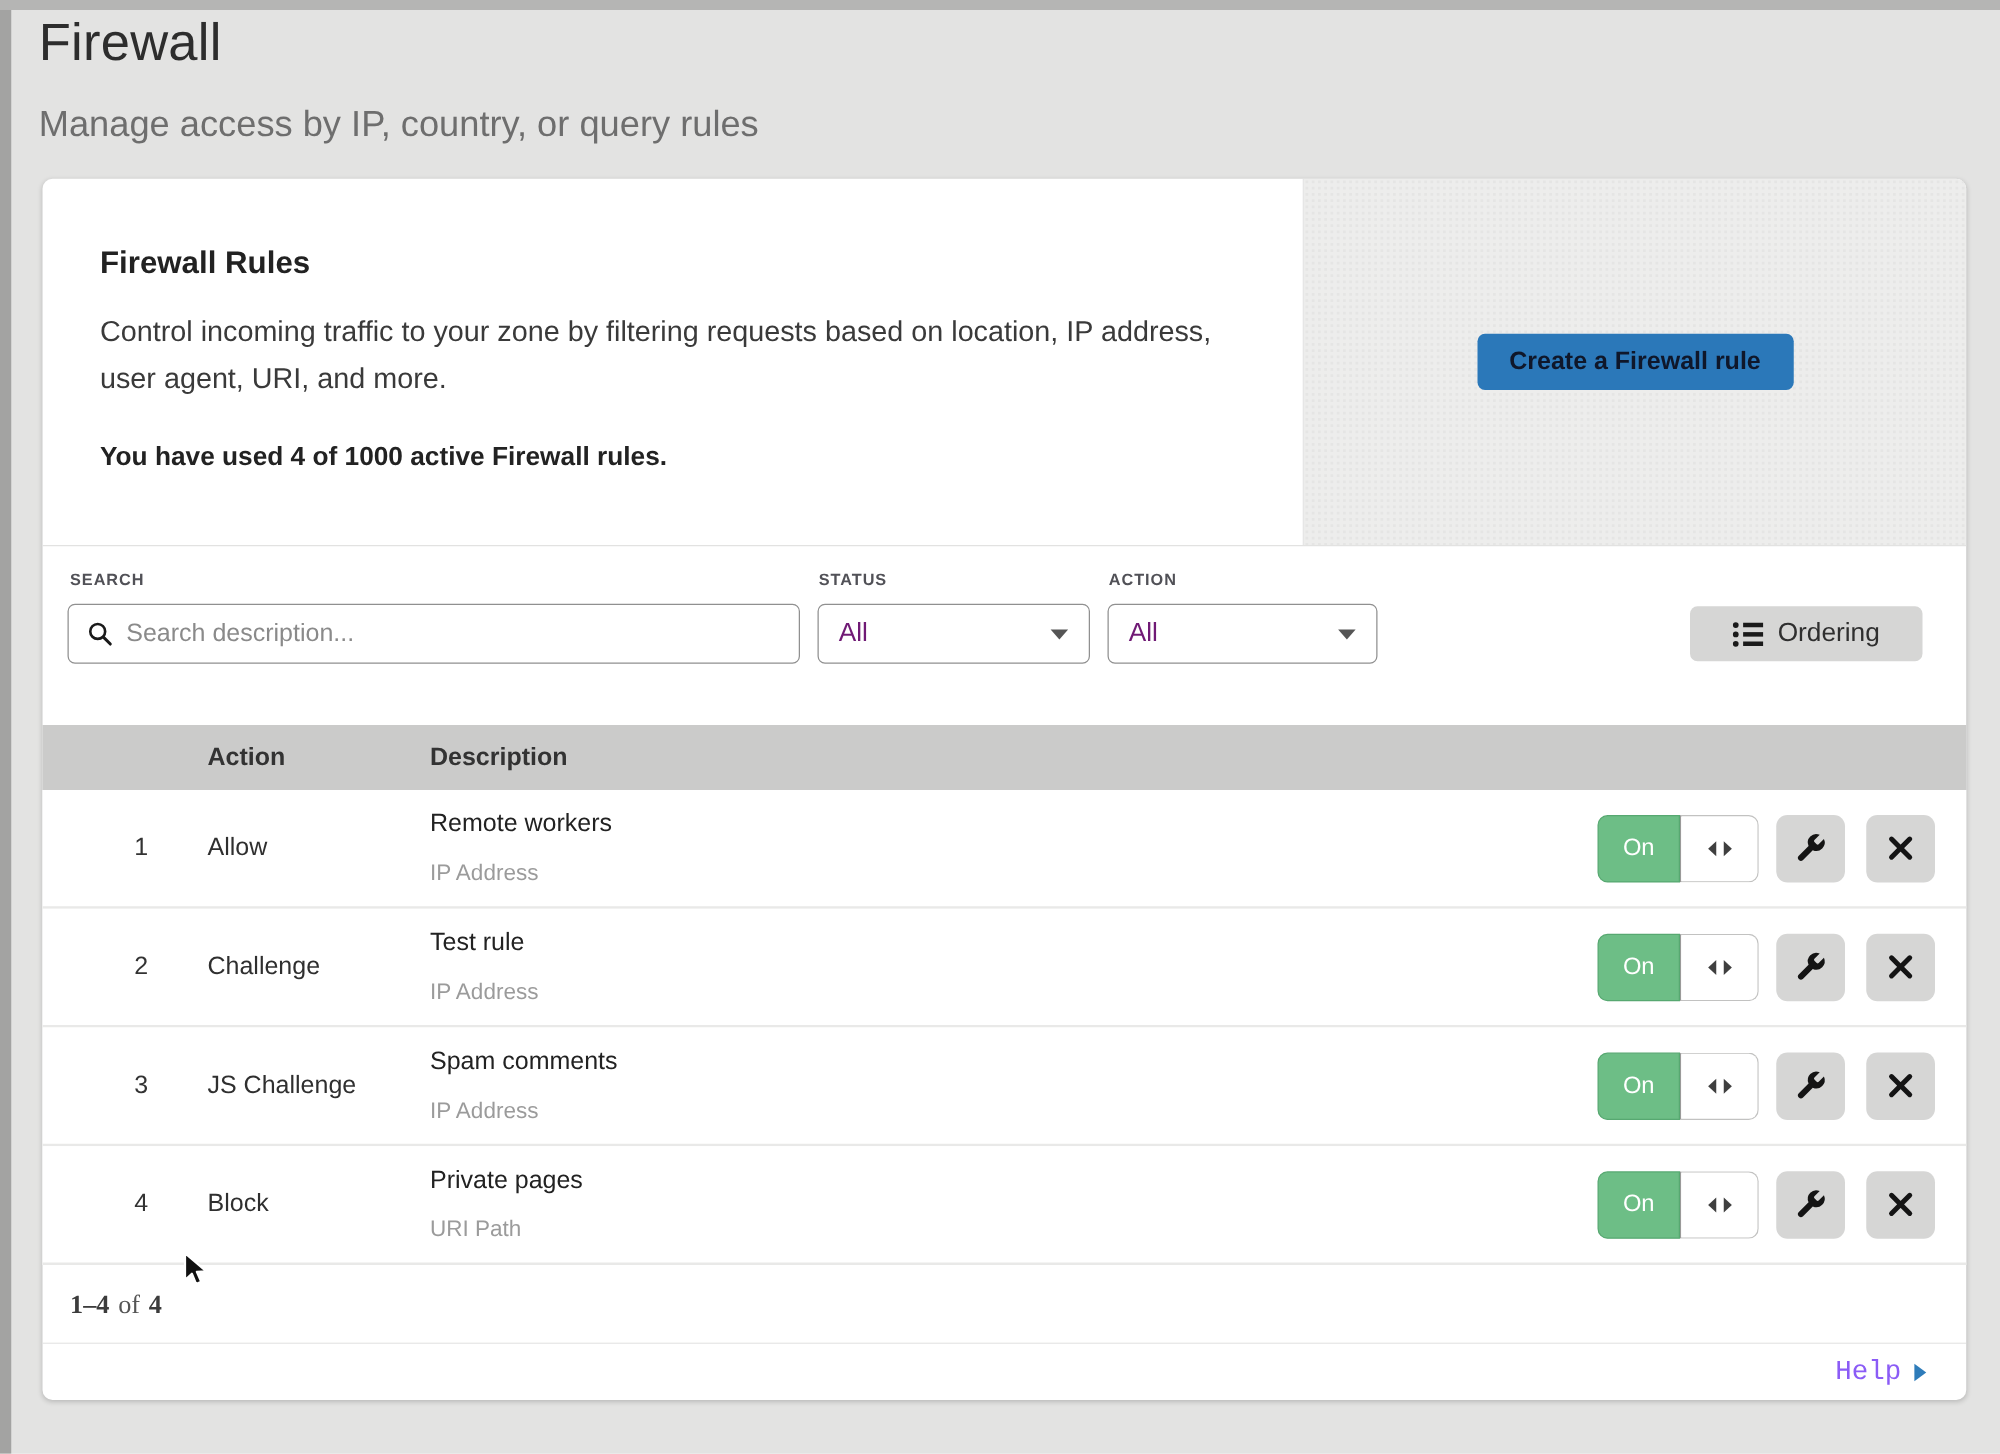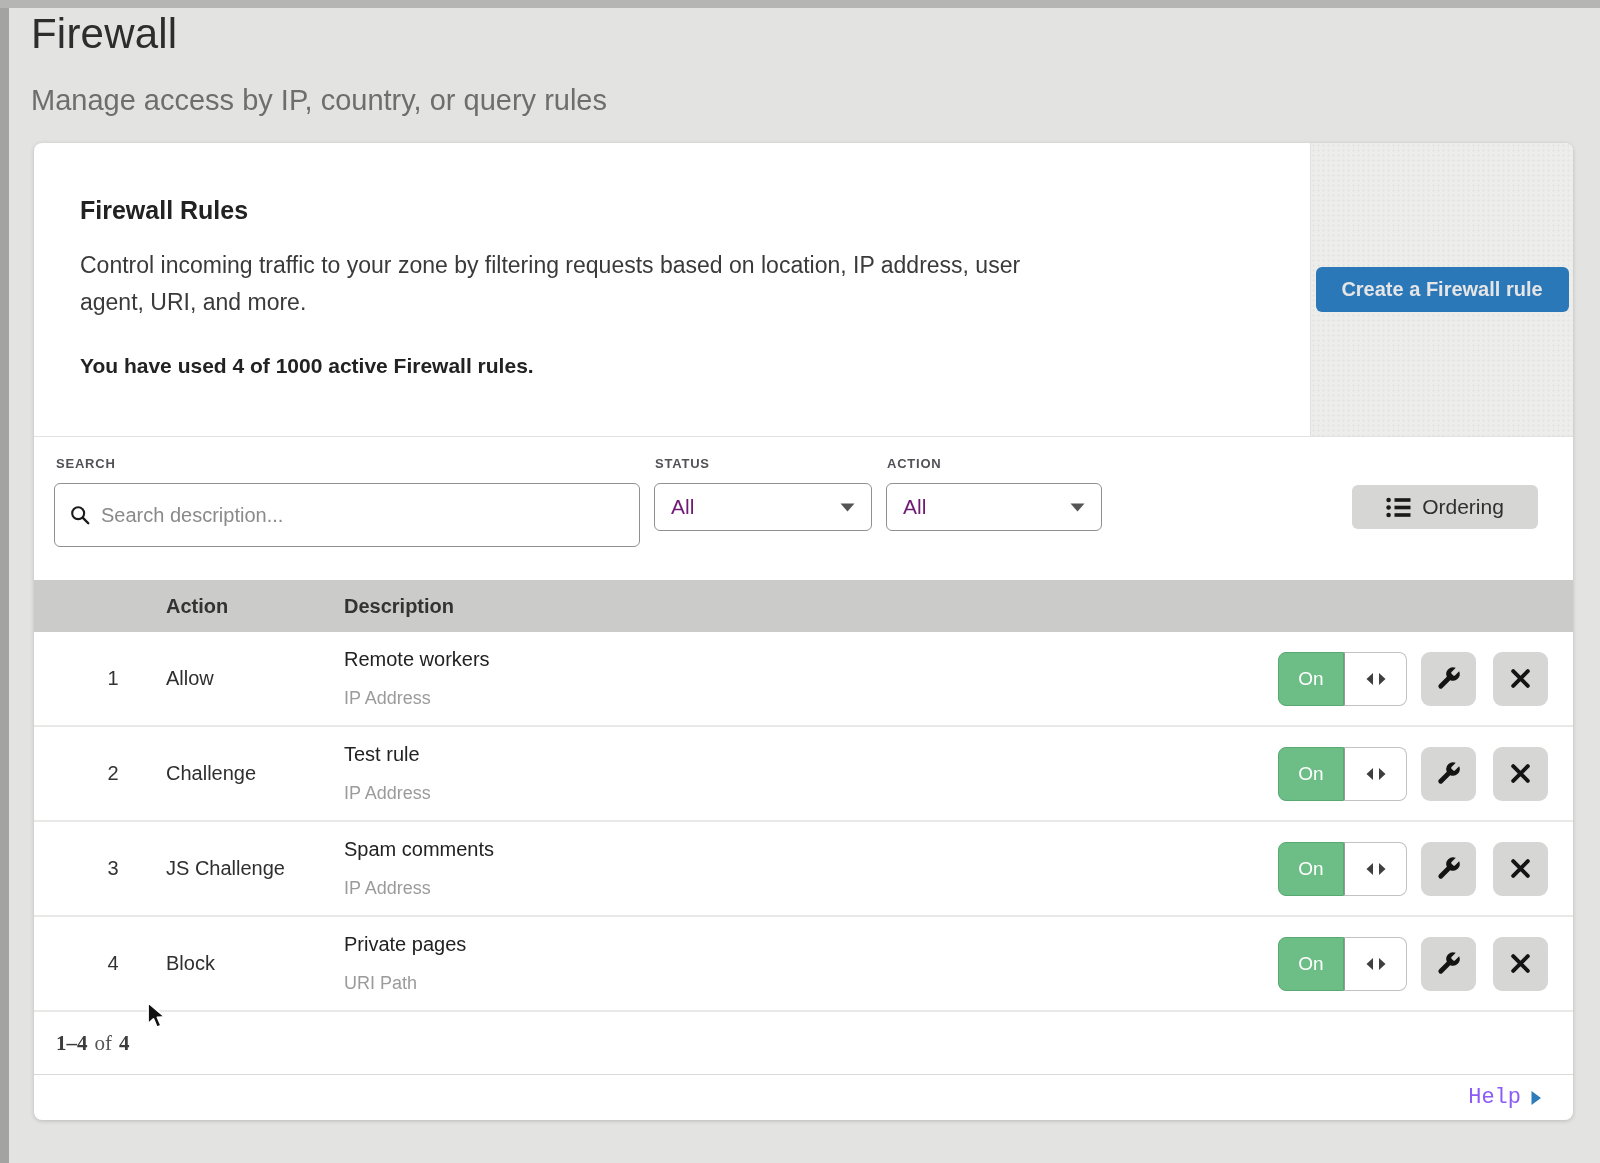--- a/index.html
+++ b/index.html
@@ -22,48 +22,48 @@
 
   
   .card {
     position: absolute; left: 34px; top: 143px; width: 1539px; height: 977px;
     background: #fff; border-radius: 8px;
     box-shadow: 0 1px 4px rgba(0,0,0,.18);
   }
 
   
   .card-top { display: flex; height: 294px; border-bottom: 1px solid #e2e2e1; }
-  .card-top-left { width: 1276px; padding: 53px 32px 0 46px; }
+  .card-top-left { width: 1008px; padding: 53px 32px 0 46px; }
   .section-title { font-size: 25px; font-weight: 700; color: #222; }
   .section-desc { margin-top: 22px; font-size: 23px; line-height: 37px; color: #3a3a3a; max-width: 950px; }
   .usage-note { margin-top: 33px; font-size: 21px; font-weight: 700; color: #222; }
   .card-top-right {
     flex: 1; border-left: 1px solid #e0e0df; border-radius: 0 8px 0 0;
     background-color: #ededec;
     background-image: radial-gradient(rgba(0,0,0,.035) 1px, transparent 1.2px);
     background-size: 5px 5px;
     display: flex; align-items: center; justify-content: center;
   }
   .btn-primary {
-    background: #2b78b9; color: #e5e5e5; border: none; border-radius: 6px;
+    background: #2b78b9; color: #0f172a; border: none; border-radius: 6px;
     width: 253px; height: 45px; font-size: 20px; font-weight: 600;
     font-family: "Liberation Sans", sans-serif; cursor: pointer;
   }
 
   
   .filters { position: relative; height: 143px; }
   .filter-label {
     position: absolute; font-size: 13px; font-weight: 700; color: #515157;
     letter-spacing: .06em; top: 19px;
   }
   .lbl-search { left: 22px; }
   .lbl-status { left: 621px; }
   .lbl-action { left: 853px; }
   .search-box {
-    position: absolute; left: 20px; top: 46px; width: 586px; height: 64px;
+    position: absolute; left: 20px; top: 46px; width: 586px; height: 48px;
     border: 1px solid #909090; border-radius: 6px; background: #fff;
     display: flex; align-items: center; padding: 0 14px; gap: 10px;
   }
   .search-box input {
     border: none; outline: none; flex: 1; font-size: 20px; color: #333;
     font-family: "Liberation Sans", sans-serif; background: transparent;
   }
   .search-box input::placeholder { color: #8a8a8a; }
   .select {
     position: absolute; top: 46px; height: 48px; border: 1px solid #909090;

